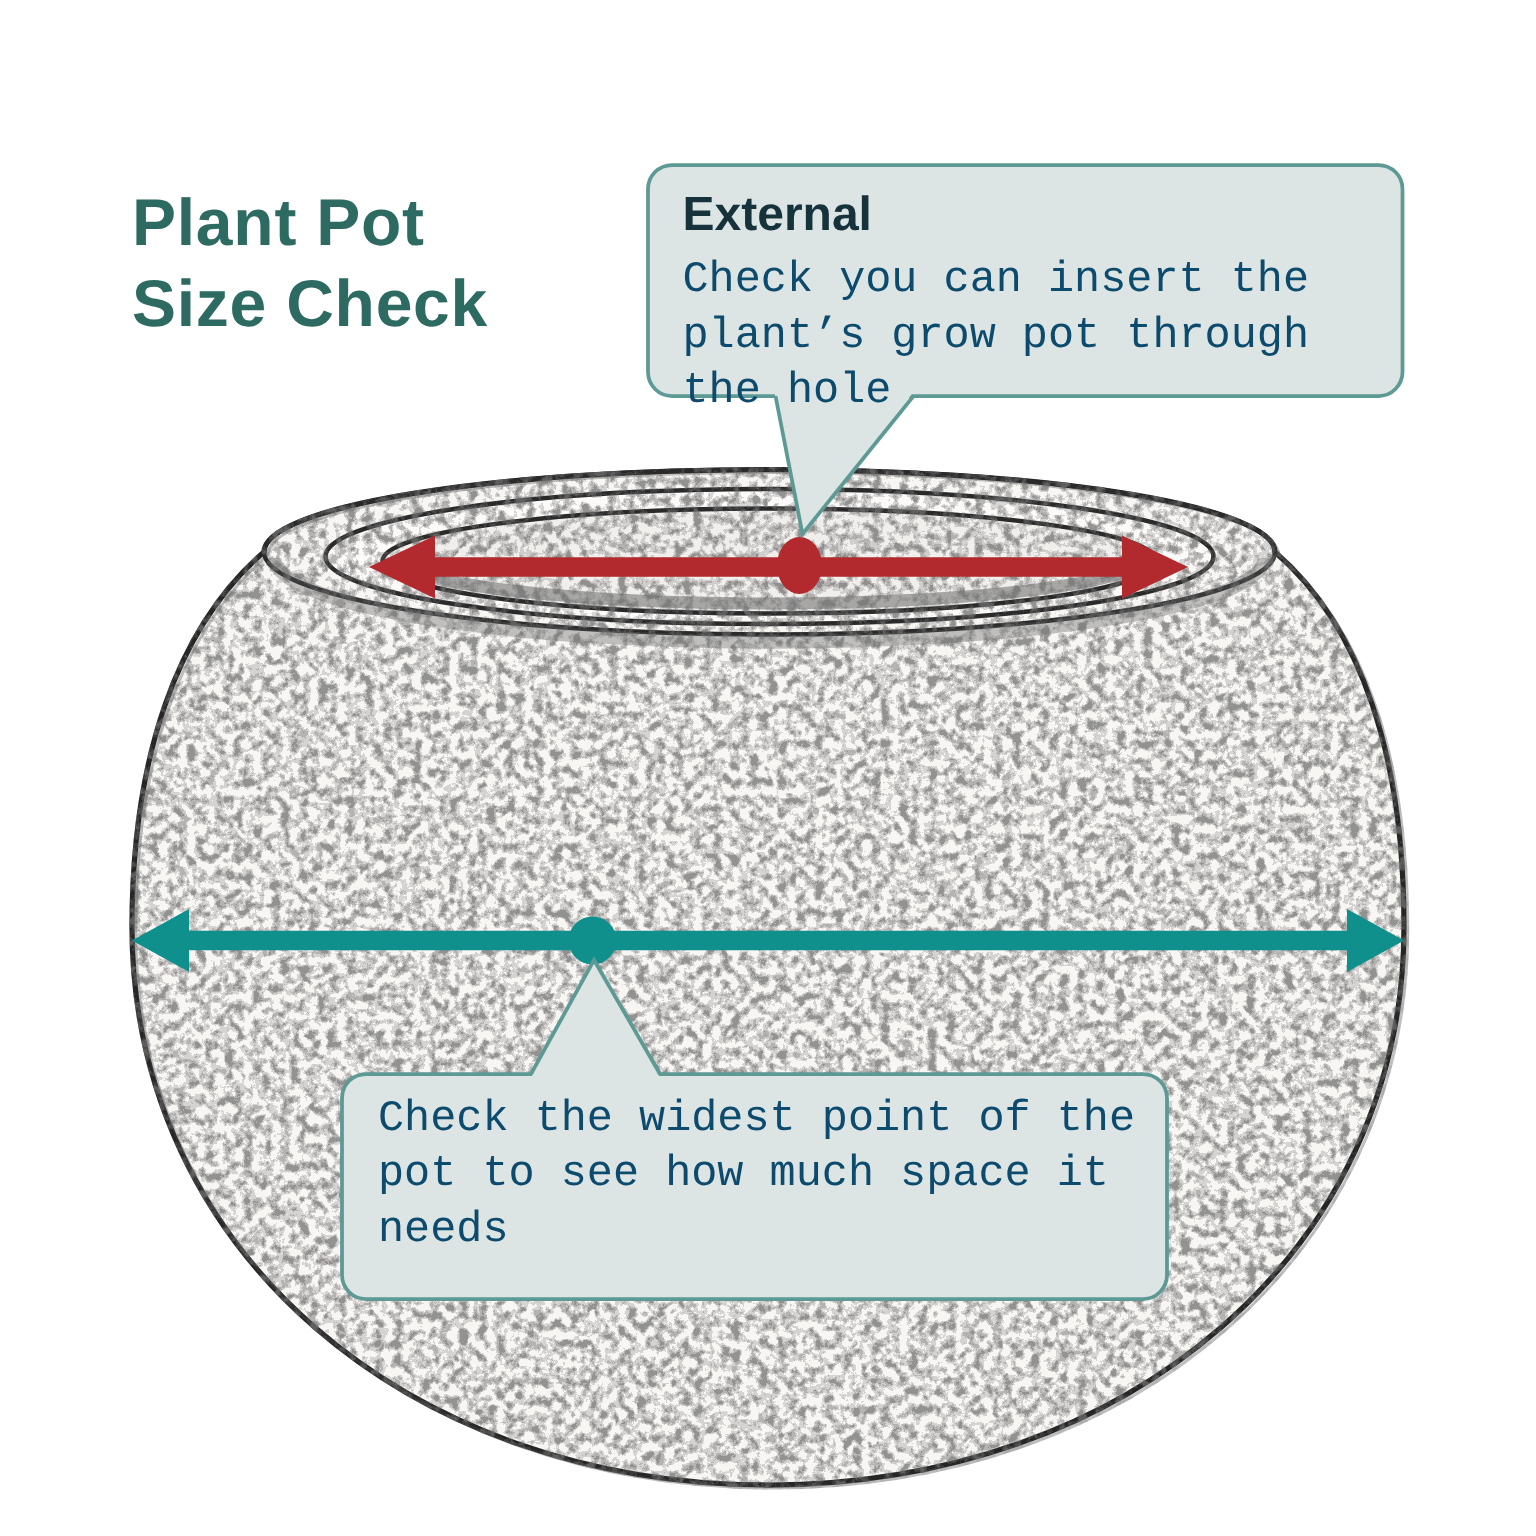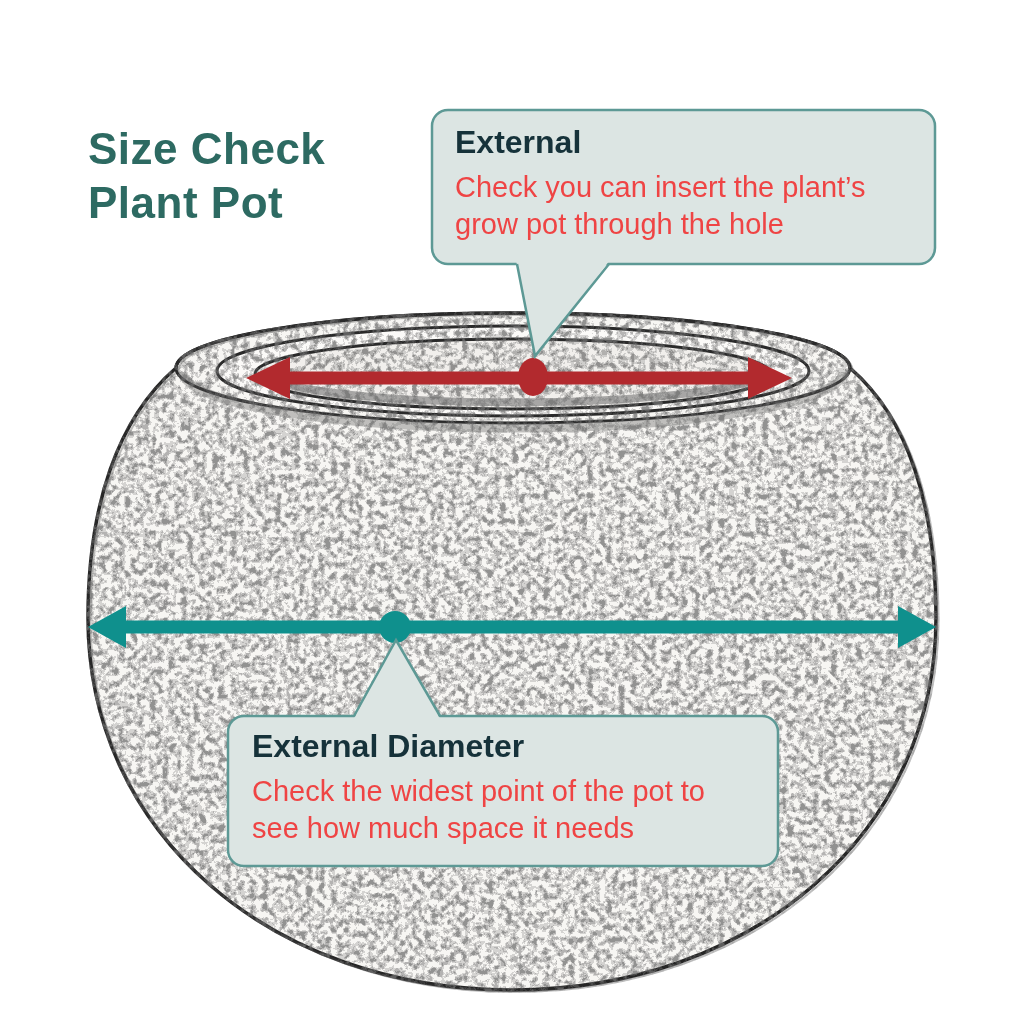--- a/index.html
+++ b/index.html
@@ -14,21 +14,21 @@
   .page-title{
     position:absolute;left:88px;top:122px;
     font-size:44px;font-weight:700;line-height:1.22;
     color:#2d6a62;letter-spacing:0.5px;
   }
   .callout-text{position:absolute;color:#3a4847;}
   .callout-text .heading{
     font-size:32px;font-weight:700;color:#16323a;margin-bottom:8px;
   }
   .callout-text .body{
-    font-size:29px;line-height:1.27;color:#ef4444;
+    font-size:29px;line-height:1.27;color:#0c4a6e;font-family:Liberation Mono, monospace;
   }
   .callout-text.top{left:455px;top:124px;width:460px;}
   .callout-text.bottom{left:252px;top:728px;width:505px;}
 </style>
 </head>
 <body>
 
 <div class="canvas">
 
   <svg width="1024" height="1024" viewBox="0 0 1024 1024">
@@ -95,27 +95,26 @@
     </g>
 
     <g>
       <rect x="228" y="716" width="550" height="150" rx="16" fill="#dce5e3" stroke="#5d9995" stroke-width="2.5"></rect>
       <path d="M 352 722 L 442 722 L 396 640 Z" fill="#dce5e3"></path>
       <path d="M 354 716 L 396 640 L 440 716" fill="none" stroke="#5d9995" stroke-width="2.5"></path>
     </g>
   </svg>
 
   <div class="page-title">
+    <div>Plant Pot</div>
     <div>Size Check</div>
-    <div>Plant Pot</div>
   </div>
 
   <div class="callout-text top">
     <div class="heading">External</div>
     <div class="body">Check you can insert the plant’s grow pot through the hole</div>
   </div>
 
   <div class="callout-text bottom">
-    <div class="heading">External Diameter</div>
     <div class="body">Check the widest point of the pot to see how much space it needs</div>
   </div>
 
 </div>
 
 </body></html>

